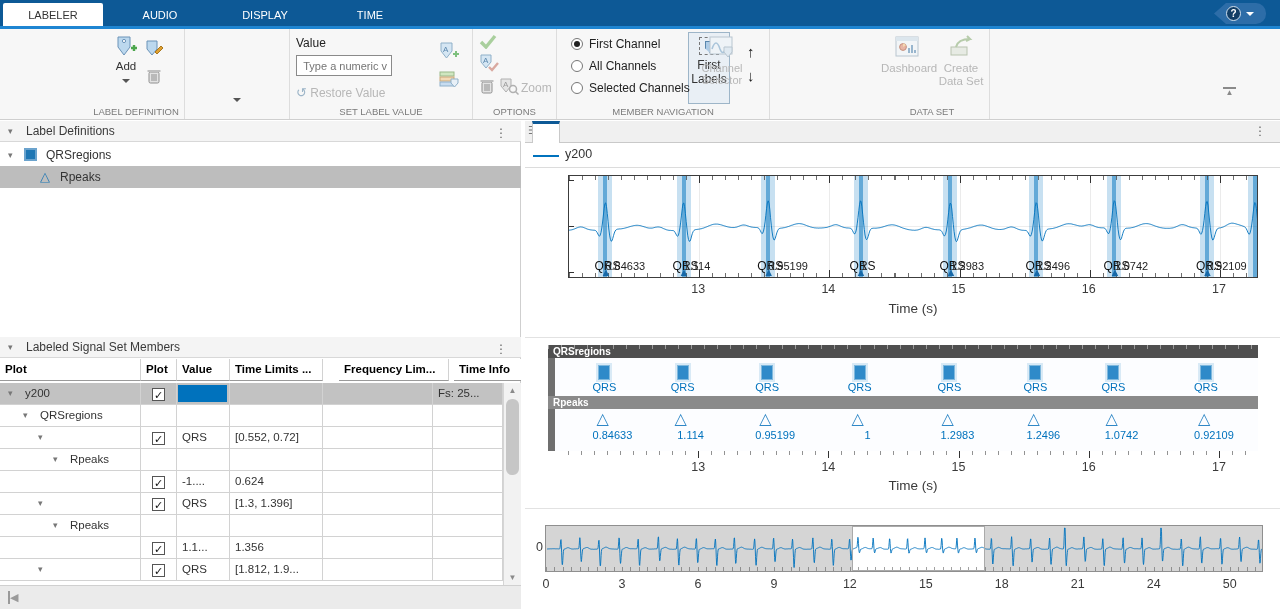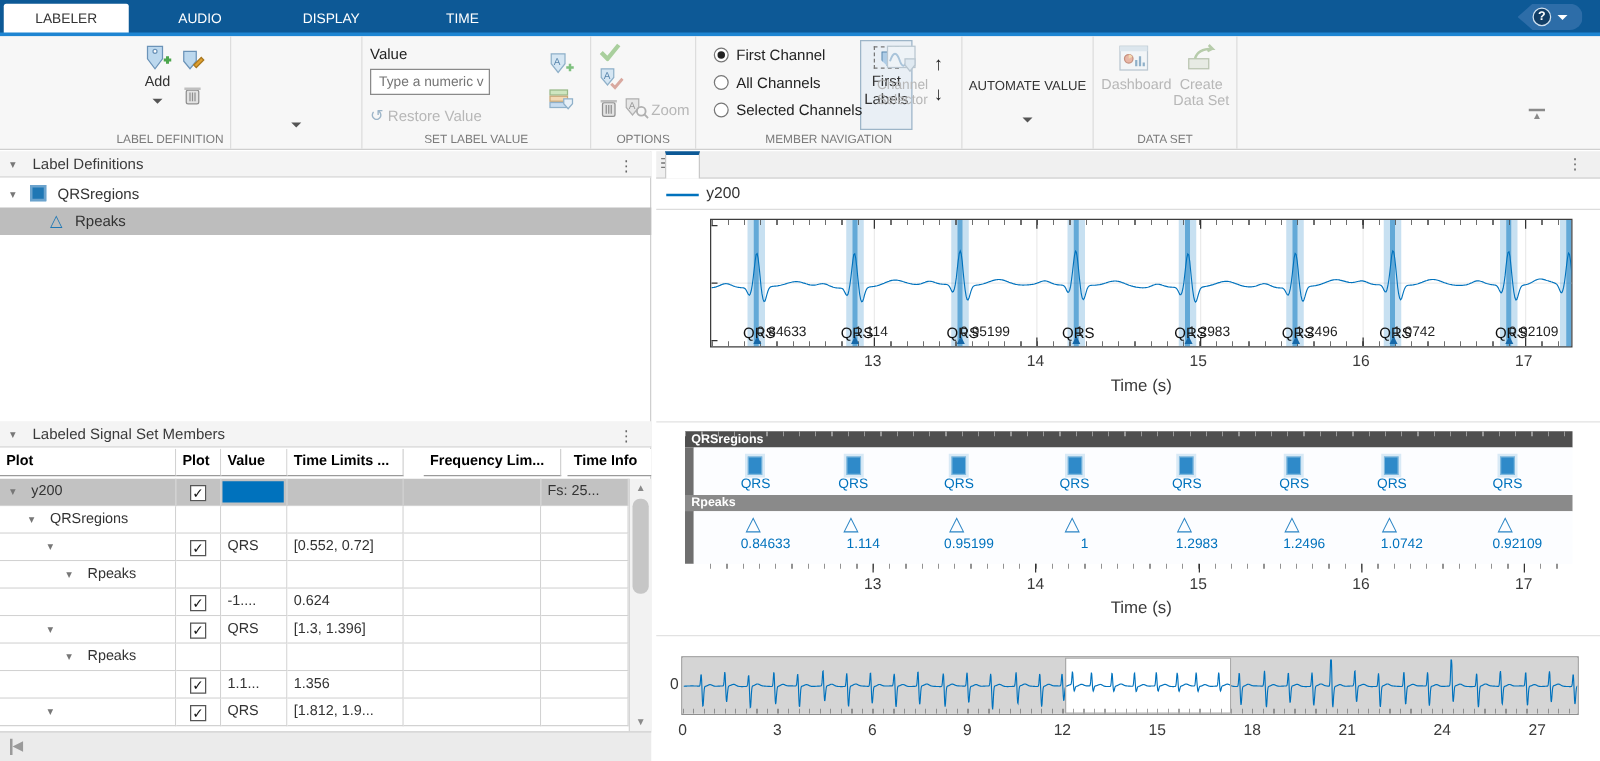--- a/index.html
+++ b/index.html
@@ -200,24 +200,20 @@
           <path d="M4 14 q4-12 8 0 q3 8 6-2" stroke="#a9c4da" stroke-width="1.6" fill="none"></path>
           <polygon points="16,12 24,12 24,17 20,22 16,17" fill="#dfe9f1" stroke="#b9c6d0"></polygon>
         </svg>
       <div style="font-size:11px;line-height:12px;"><span>Channel</span><br><span>Selector</span></div>
     </div>
     <div class="abs" style="left:190px;top:14px;font-size:15px;color:#222;cursor:pointer;">↑</div>
     <div class="abs" style="left:190px;top:38px;font-size:15px;color:#222;cursor:pointer;">↓</div>
     <div class="seclabel">MEMBER NAVIGATION</div>
   </div>
 
-  <div class="rsec abs" style="left:770px;width:105px;">
-    <div class="abs" style="left:0;top:34px;width:100%;text-align:center;font-size:10.5px;color:#333;">AUTOMATE VALUE</div>
-    <div class="abs" style="left:48px;top:58px;"><span class="caret"></span></div>
-  </div>
 
   <div class="rsec abs" style="left:875px;width:115px;">
     <div class="bigbtn disabled" style="left:6px;top:6px;width:52px;">
       <svg width="26" height="24">
           <rect x="2" y="2" width="22" height="19" fill="#f2f5f7" stroke="#b9c6d0"></rect>
           <rect x="2" y="2" width="22" height="4" fill="#dce6ed"></rect>
           <circle cx="9" cy="12" r="3.4" fill="#e8b6a6" stroke="#c5907e"></circle>
           <path d="M9 12 l0 -3.4 a3.4 3.4 0 0 1 3 1.7 z" fill="#f4d9b0"></path>
           <path d="M15 18 v-5 M18 18 v-8 M21 18 v-3" stroke="#8fb0c9" stroke-width="1.8"></path>
         </svg>
@@ -537,15 +533,15 @@
   <div id="panolabels">
       <div class="ticklabel" style="left: 4px; top: 456px;">0</div>
       <div class="ticklabel" style="left: 79.9712px; top: 456px;">3</div>
       <div class="ticklabel" style="left: 155.942px; top: 456px;">6</div>
       <div class="ticklabel" style="left: 231.914px; top: 456px;">9</div>
       <div class="ticklabel" style="left: 307.885px; top: 456px;">12</div>
       <div class="ticklabel" style="left: 383.856px; top: 456px;">15</div>
       <div class="ticklabel" style="left: 459.827px; top: 456px;">18</div>
       <div class="ticklabel" style="left: 535.799px; top: 456px;">21</div>
       <div class="ticklabel" style="left: 611.77px; top: 456px;">24</div>
-      <div class="ticklabel" style="left: 687.741px; top: 456px;">27</div>
+      <div class="ticklabel" style="left: 687.741px; top: 456px;">50</div>
     </div>
 </div>
 
 </body></html>

